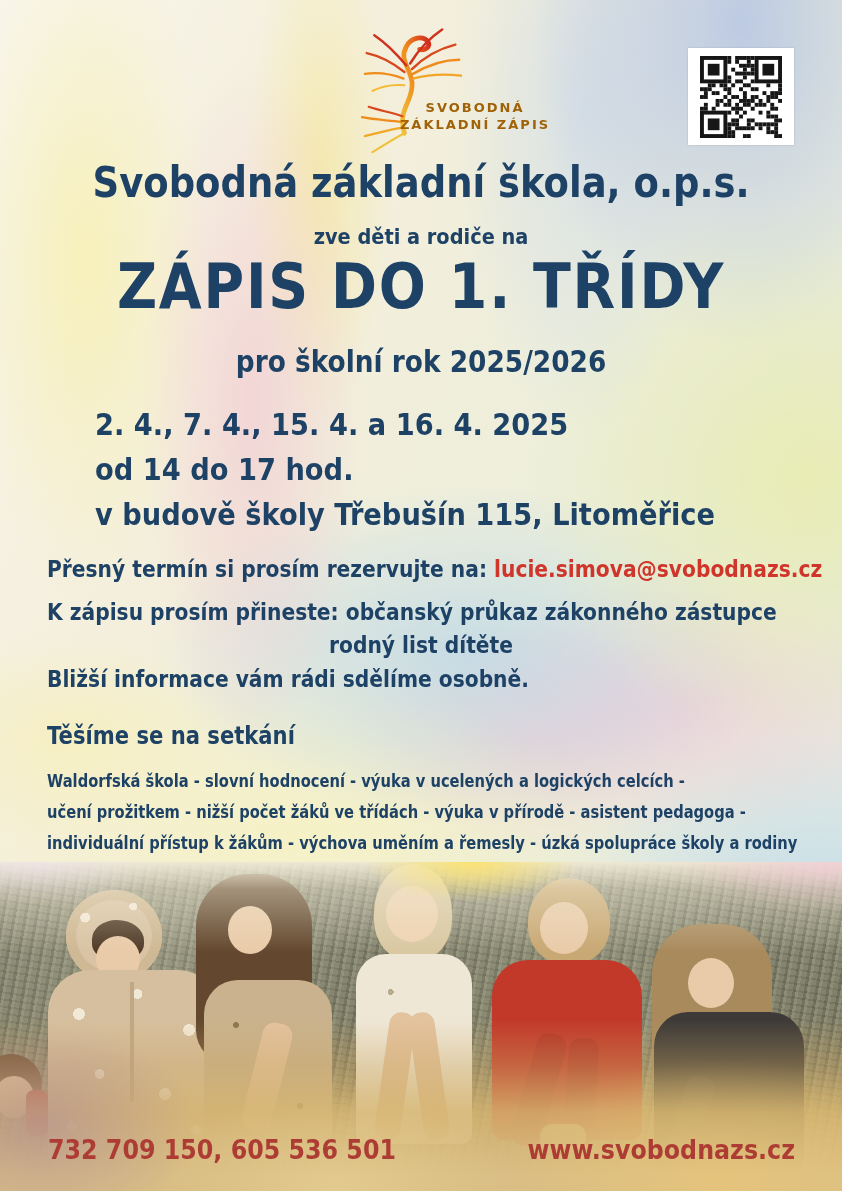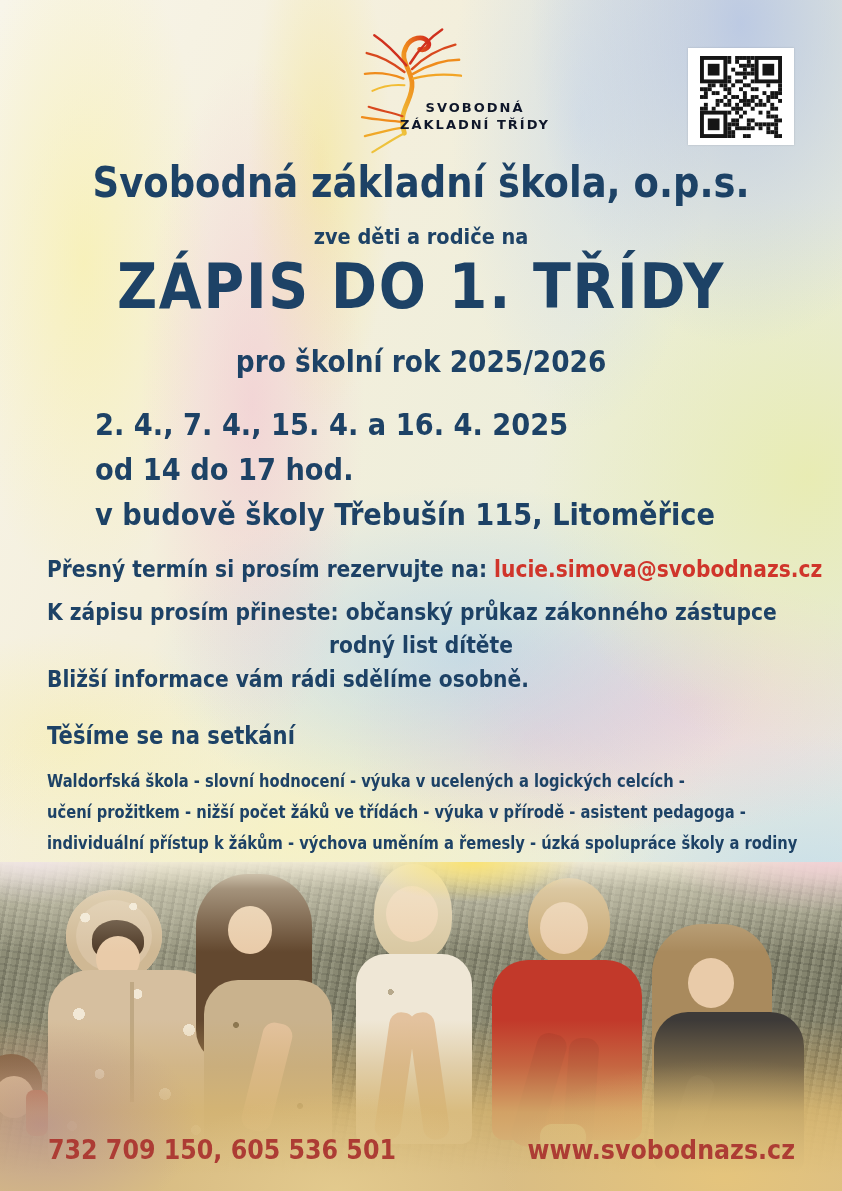--- a/index.html
+++ b/index.html
@@ -29,21 +29,21 @@
 
   .abs { position:absolute; }
   .navy { color:#1d4266; }
   .cond { transform:scaleX(.88); }
   .cc { left:0; right:0; text-align:center; transform-origin:50% 50%; }
   .ll { transform-origin:0 50%; white-space:nowrap; }
 
   
   .logo-bird { left:346px; top:22px; width:132px; height:132px; }
   .logo-text { left:380px; top:99px; width:190px; text-align:center;
-    color:#0f172a; font-weight:bold; font-size:13px; line-height:17px;
+    color:#a16207; font-weight:bold; font-size:13px; line-height:17px;
     letter-spacing:2px; }
 
   
   .qr-box { left:688px; top:48px; width:106px; height:97px; background:#fff;
     display:flex; align-items:center; justify-content:center;
     box-shadow:0 0 2px rgba(0,0,0,.15); }
 
   .title    { top:158px; font-size:42px; font-weight:bold; letter-spacing:0; }
   .subtitle { top:224px; font-size:22px; font-weight:bold; }
   .headline { top:250px; font-size:63px; font-weight:bold; letter-spacing:2px; }
@@ -169,21 +169,21 @@
     <path d="M58,53 C44,42 32,36 18,33" stroke="#d8481e" stroke-width="2.6"></path>
     <path d="M57,60 C44,55 30,53 16,55" stroke="#ef8c1c" stroke-width="2.4"></path>
     <path d="M58,67 C46,66 34,68 24,73" stroke="#f2bc34" stroke-width="2.2"></path>
     <path d="M58,118 C46,124 36,131 24,138" stroke="#eec23c" stroke-width="2.4"></path>
     <path d="M56,112 C42,114 30,118 16,121" stroke="#f0a828" stroke-width="2.4"></path>
     <path d="M55,106 C41,104 27,104 13,101" stroke="#ef8c1c" stroke-width="2.4"></path>
     <path d="M56,100 C44,96 32,94 20,90" stroke="#d8481e" stroke-width="2.2"></path>
   </svg>
   <div class="abs logo-text">
     <div>SVOBODNÁ</div>
-    <div>ZÁKLADNÍ TŘÍDY</div>
+    <div>ZÁKLADNÍ ZÁPIS</div>
   </div>
 
   <div class="abs qr-box">
     <svg width="82" height="82" viewBox="0 0 84 84">
         <rect x="28" y="0" width="4" height="4" fill="#161616"></rect>
         <rect x="36" y="0" width="4" height="4" fill="#161616"></rect>
         <rect x="40" y="0" width="4" height="4" fill="#161616"></rect>
         <rect x="44" y="0" width="4" height="4" fill="#161616"></rect>
         <rect x="48" y="0" width="4" height="4" fill="#161616"></rect>
         <rect x="52" y="0" width="4" height="4" fill="#161616"></rect>

